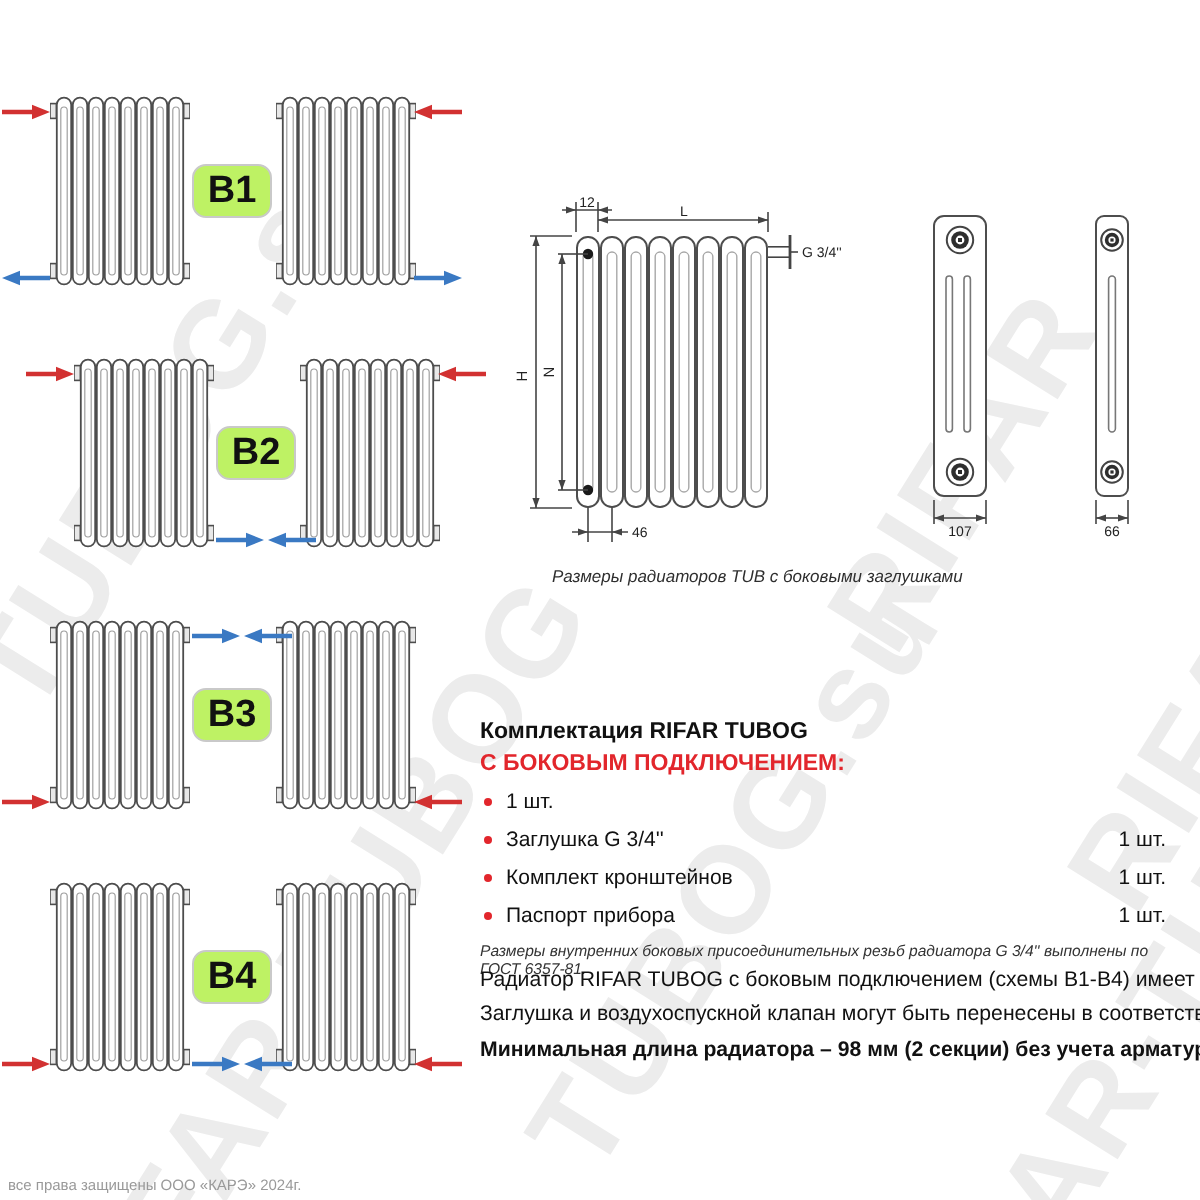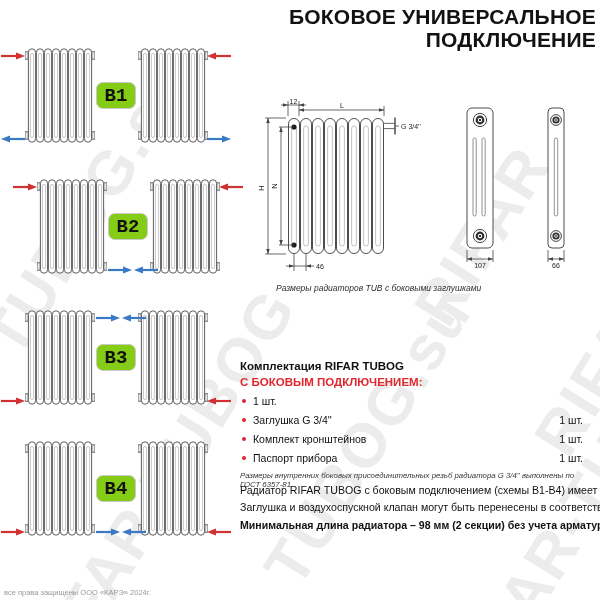--- a/index.html
+++ b/index.html
@@ -19,23 +19,23 @@
   .title{
     position:absolute;top:5px;right:4px;text-align:right;
     font-size:21px;font-weight:bold;line-height:23px;color:#121212;letter-spacing:.2px;
   }
   
   .scheme-row{position:absolute;left:0;width:232px;height:96px;}
   .rad{position:absolute;top:0;}
   .rad.rl{left:25px;} .rad.rr{left:138px;}
   .scheme-label{
     position:absolute;left:96px;top:34px;width:40px;height:27px;
-    background:#84cc16;border:1.5px solid #c9c9c9;border-radius:7px;
+    background:#bef264;border:1.5px solid #c9c9c9;border-radius:7px;
     display:flex;align-items:center;justify-content:center;
-    font-size:19px;font-weight:bold;color:#111;box-sizing:border-box;font-family:Liberation Mono, monospace;
+    font-size:19px;font-weight:bold;color:#111;box-sizing:border-box;
   }
   .arrow{position:absolute;display:block;}
   .arrow.left{transform:scaleX(-1);}
   .red{color:#d23131;} .blue{color:#3a79c3;}
   
   .dim-drawing{position:absolute;left:258px;top:96px;}
   .side-a{position:absolute;left:463px;top:106px;}
   .side-b{position:absolute;left:545px;top:106px;}
   svg{font-family:"Liberation Sans",sans-serif;}
   .caption{
@@ -103,24 +103,20 @@
     <div class="wm" style="left:-30px;top:330px;">TUBOG.su</div>
     <div class="wm" style="left:10px;top:660px;">RIFAR-TUBOG</div>
     <div class="wm" style="left:250px;top:560px;">TUBOG.su</div>
     <div class="wm" style="left:430px;top:680px;">RIFAR-TUBOG</div>
     <div class="wm" style="left:400px;top:300px;">RIFAR</div>
     <div class="wm" style="left:520px;top:430px;">RIFAR-TUBOG</div>
   </div>
 
   <div class="content">
 
-    <div class="title">
-      <div>БОКОВОЕ УНИВЕРСАЛЬНОЕ</div>
-      <div>ПОДКЛЮЧЕНИЕ</div>
-    </div>
 
     <div class="scheme-row" style="top:48px;">
       <svg class="rad rl" width="70" height="95" viewBox="0 0 70 95">
           <use href="#radF"></use>
         </svg>
       <svg class="rad rr" width="70" height="95" viewBox="0 0 70 95">
           <use href="#radF"></use>
         </svg>
       <svg class="arrow red" style="left:0;top:3px;" width="26" height="10" viewBox="0 0 26 10">
           <use href="#flowArrow"></use>

